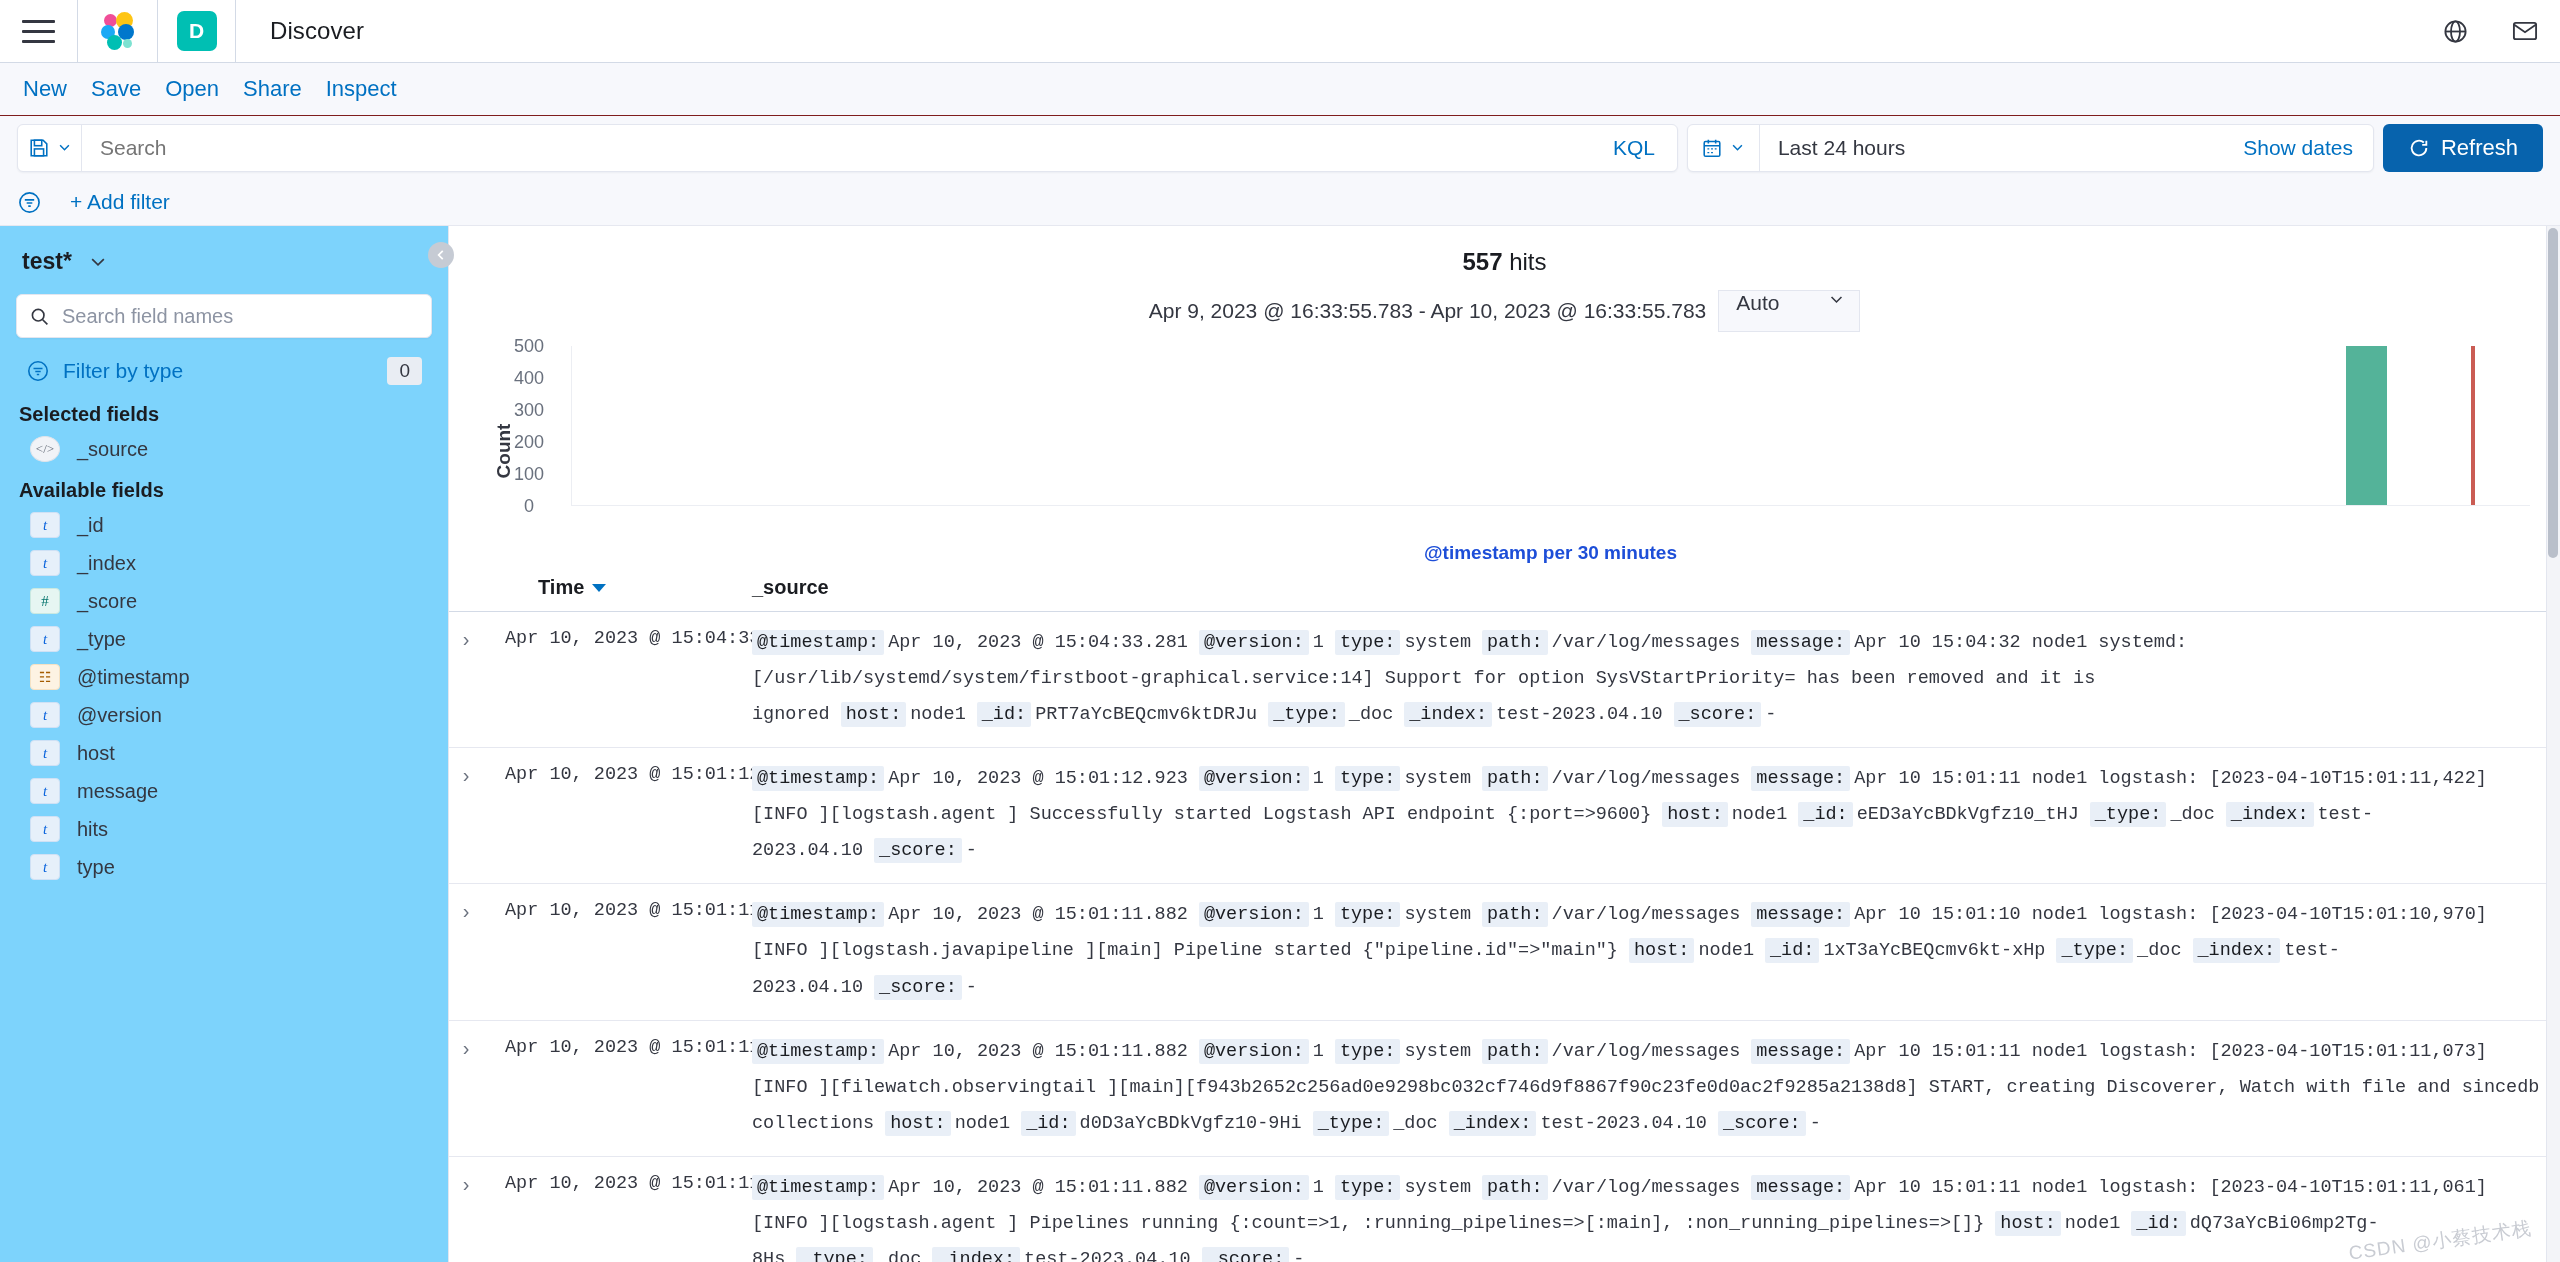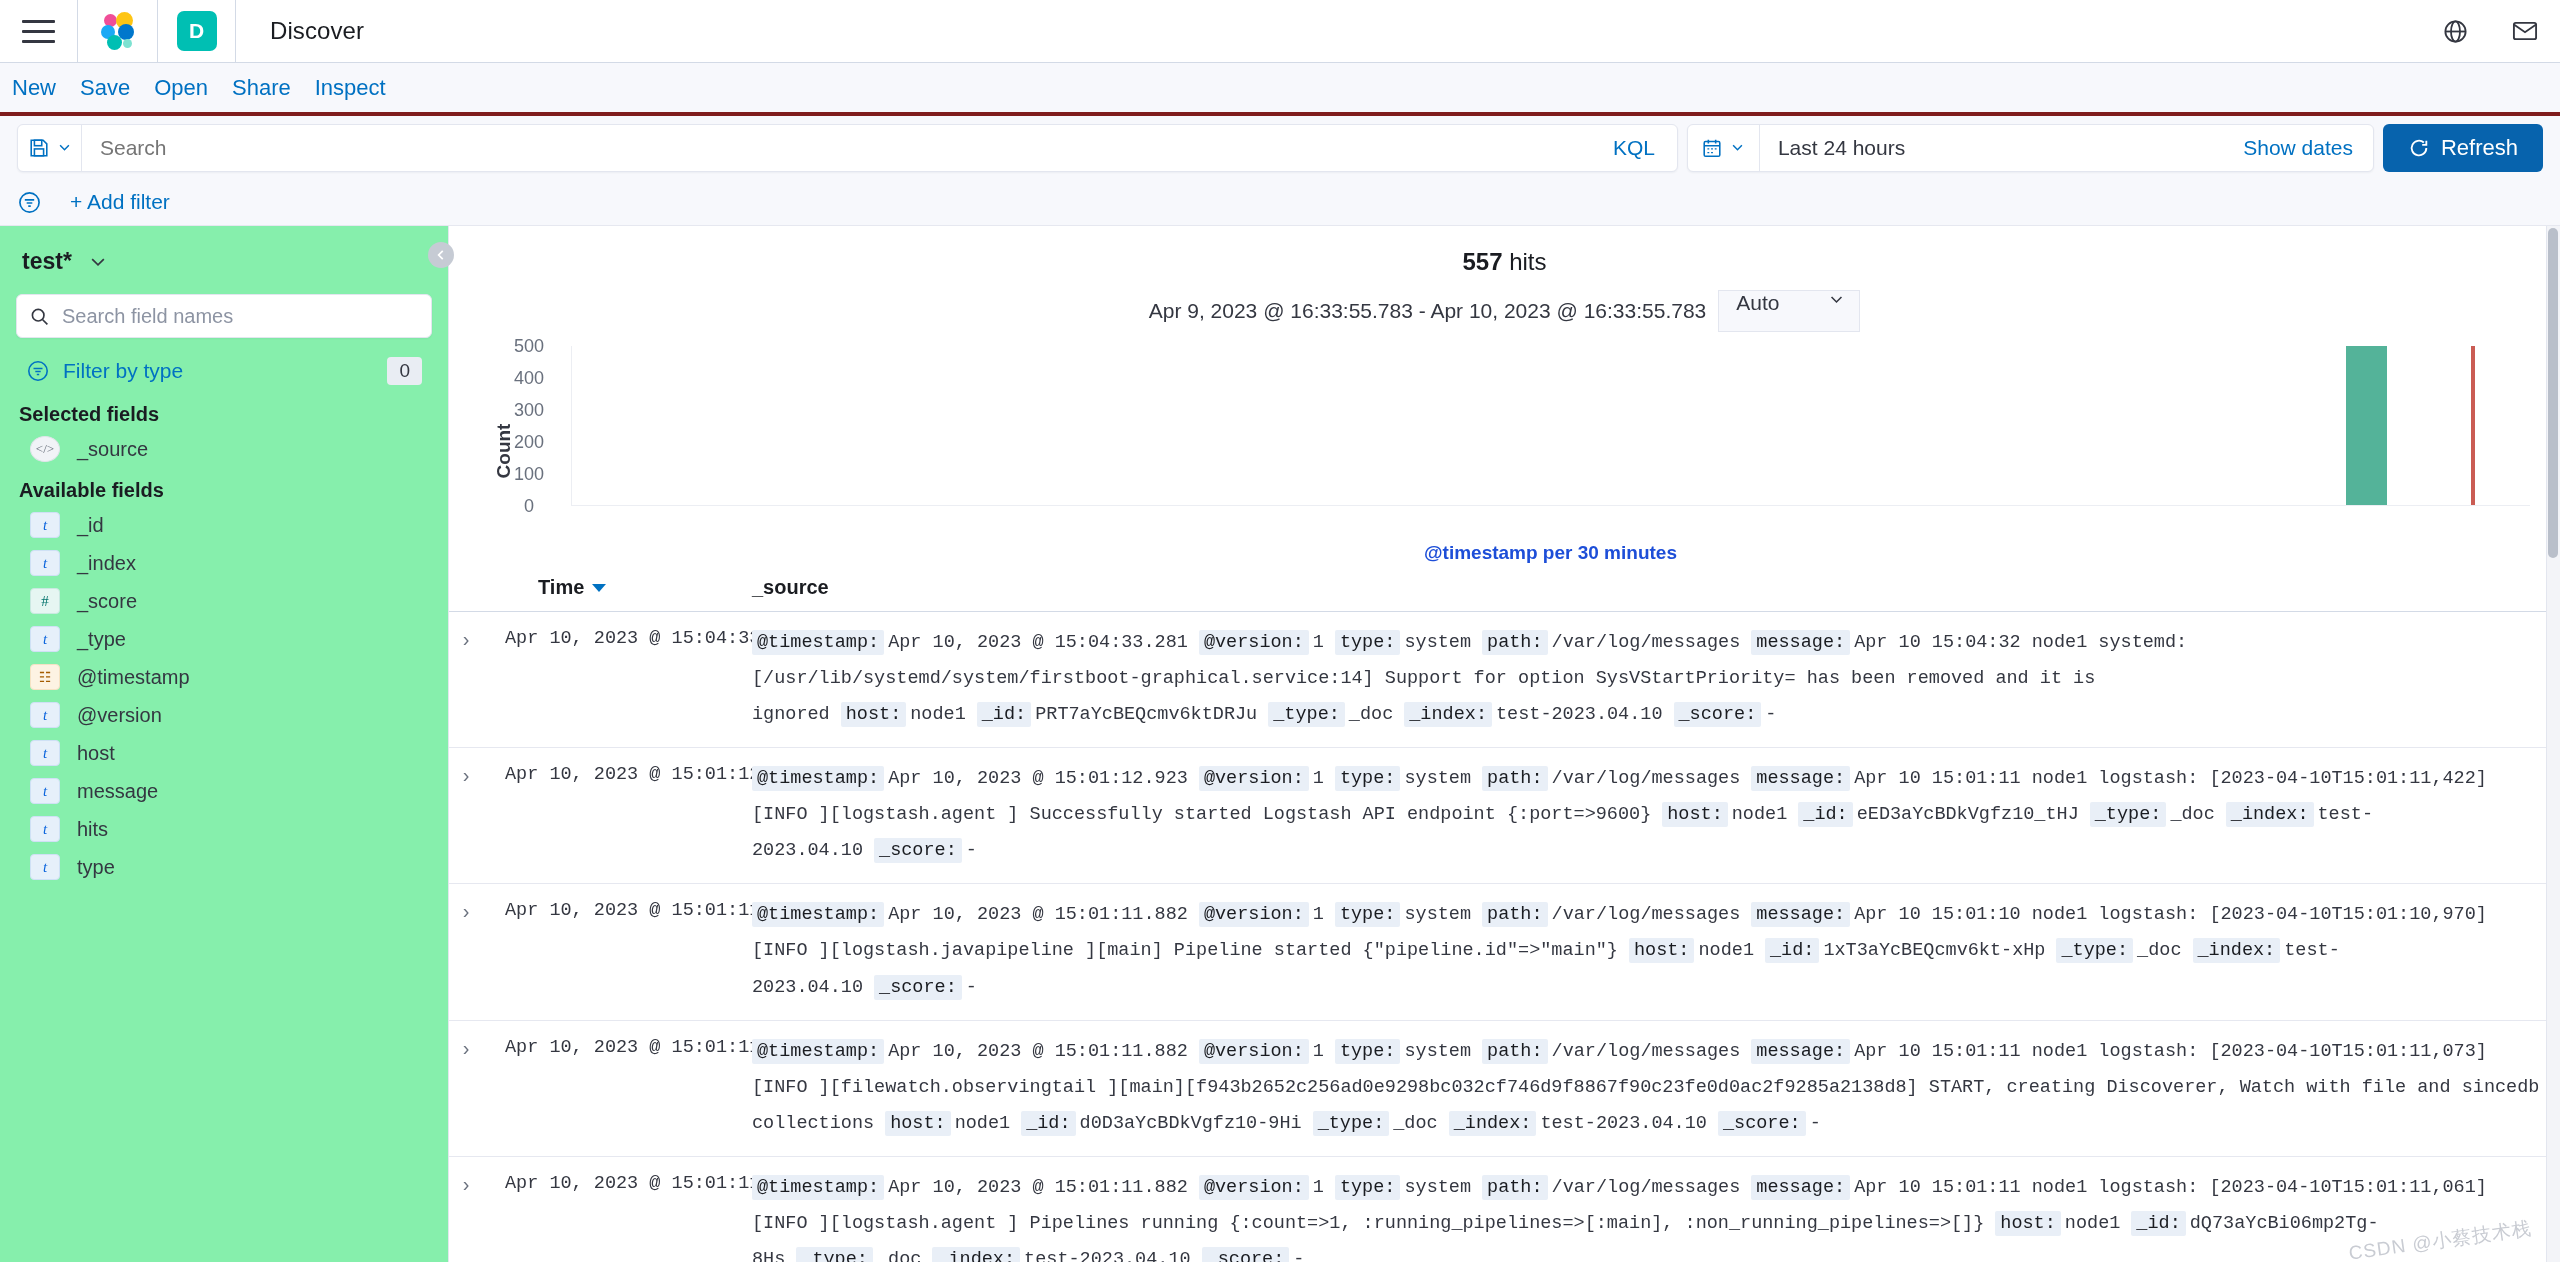--- a/index.html
+++ b/index.html
@@ -44,22 +44,23 @@
   .el-b { width: 17px; height: 17px; background: #FEC514; left: 17px; top: 0px; }
   .el-c { width: 14px; height: 14px; background: #1BA9F5; left: 2px;  top: 13px; }
   .el-d { width: 16px; height: 16px; background: #0077CC; left: 19px; top: 12px; }
   .el-e { width: 15px; height: 15px; background: #00BFB3; left: 8px;  top: 23px; }
   .el-f { width: 9px;  height: 9px;  background: #7DE2D1; left: 24px; top: 27px; }
 
   
   .actionbar {
     height: 53px; flex: 0 0 53px;
     background: #F7F8FC;
-    border-bottom: 4px solid #7f1d1d;
+    border-bottom: 1px solid #7f1d1d;
     display: flex; align-items: center;
+    padding-left: 11px;
   }
   .action-link {
     font-size: 22px; color: #0071c2;
     padding: 0 12px; cursor: pointer; white-space: nowrap;
   }
 
   
   .querybar {
     height: 63px; flex: 0 0 63px;
     background: #F7F8FC;
@@ -120,21 +121,21 @@
   }
   .addfilter { font-size: 21px; color: #0071c2; cursor: pointer; }
 
   
   .body { flex: 1; display: flex; min-height: 0; background: #fff; position: relative; }
 
   
   .sidebar {
     width: 448px; flex: 0 0 448px;
     padding: 18px 16px 0 16px;
-    background: #86efac;
+    background: #7dd3fc;
     position: relative;
   }
   .idx-pattern {
     display: flex; align-items: center; gap: 16px;
     font-size: 23px; font-weight: 700; color: #1a1c21;
     padding: 4px 6px 0 6px; cursor: pointer;
   }
   .field-search {
     margin-top: 19px;
     height: 44px; border: 1px solid #e3e6ef; border-radius: 6px;

